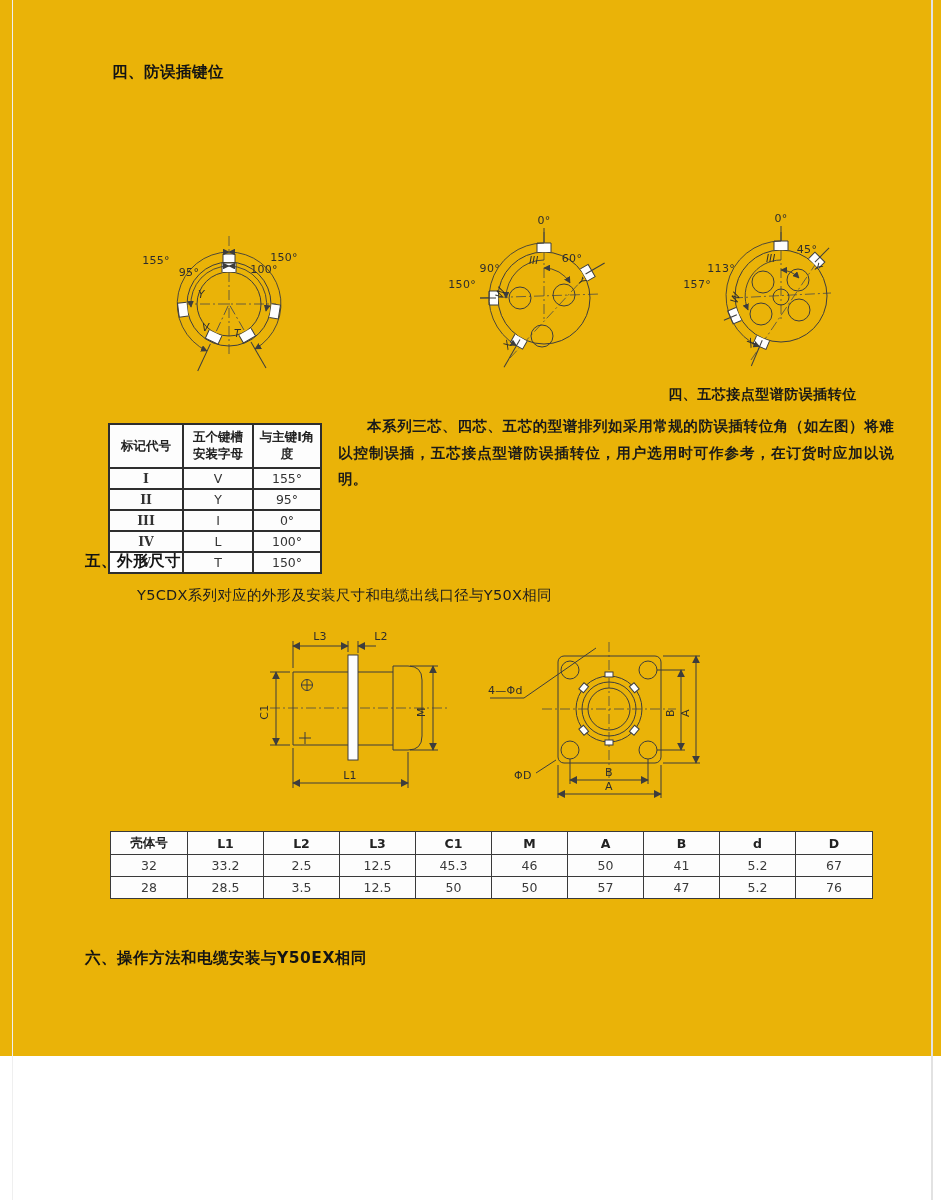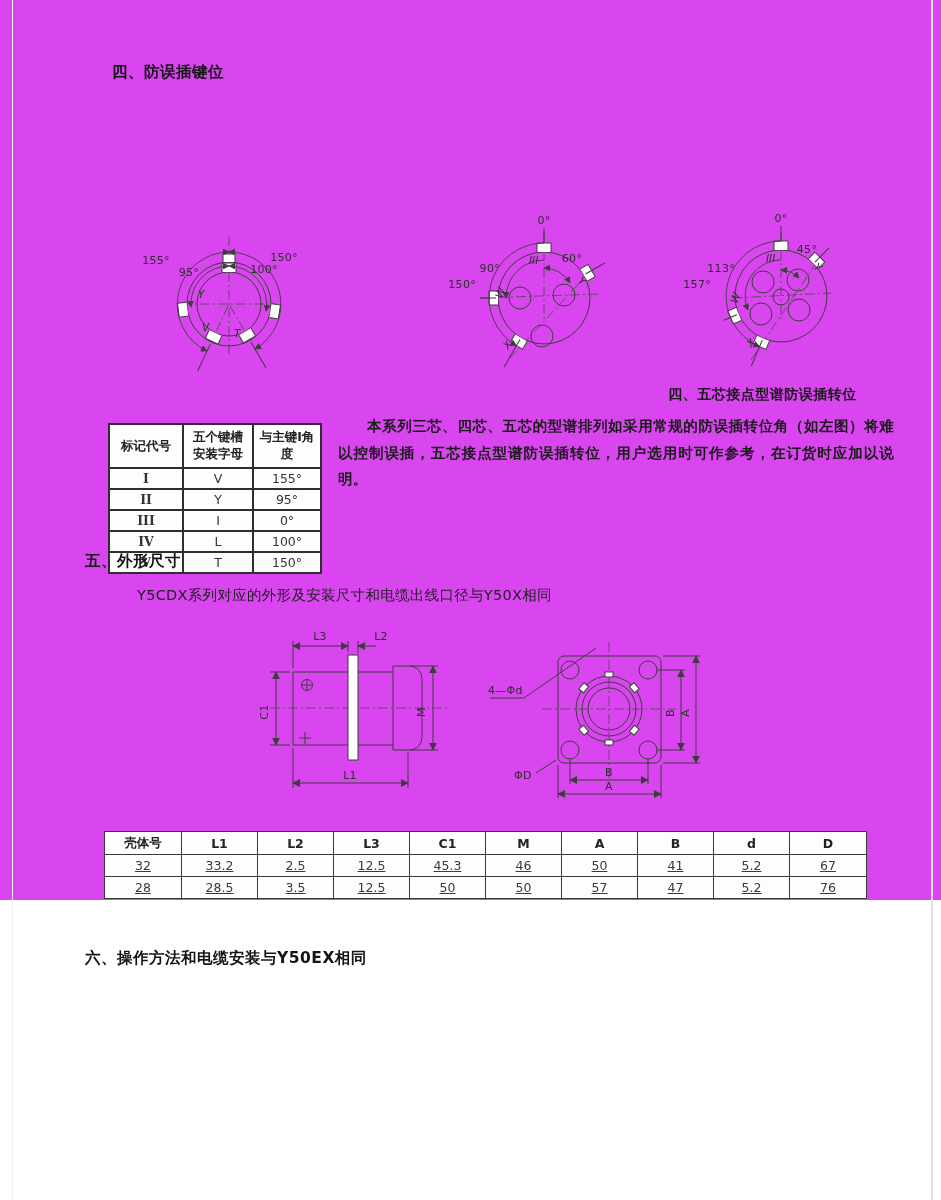--- a/index.html
+++ b/index.html
@@ -3,22 +3,22 @@
 <meta charset="utf-8">
 <style>
   * { margin:0; padding:0; box-sizing:border-box; }
   html,body { background:#ffffff; }
   body {
     width:941px; height:1200px;
     font-family:"DejaVu Sans","Liberation Sans",sans-serif;
     color:#1c1c1c; position:relative; overflow:hidden;
   }
   #page {
-    position:absolute; left:0; top:0; width:941px; height:900px;
-    background:#d946ef;
+    position:absolute; left:0; top:0; width:941px; height:1056px;
+    background:#eab308;
   }
   .edge-r { position:absolute; right:8px; top:0; width:2px; height:1200px; background:#e2e2e2; }
   .edge-l { position:absolute; left:12px; top:0; width:1px; height:1200px; background:#efefef; }
 
   .abs { position:absolute; }
   .sec-heading { font-size:15.5px; font-weight:bold; color:#141414; letter-spacing:.5px; }
   .body-text {
     font-size:14.5px; line-height:29px; color:#202020;
     text-align:justify; text-indent:2em; letter-spacing:.3px;
   }
@@ -31,24 +31,24 @@
 
   table { border-collapse:collapse; background:#fdfdfd; }
 
   .key-table { font-size:13px; color:#222; }
   .key-table th, .key-table td { border:2px solid #2e2e2e; text-align:center; vertical-align:middle; }
   .key-table th { font-weight:600; height:44px; line-height:1.35; padding:2px 3px; font-size:12.5px; }
   .key-table td { height:21px; font-size:12.5px; color:#333; }
   .key-table td.mark { font-weight:bold; font-family:"DejaVu Serif","Liberation Serif",serif; }
   .key-table col.c1 { width:74px; } .key-table col.c2 { width:70px; } .key-table col.c3 { width:68px; }
 
-  .dim-table { font-size:12.5px; color:#333; table-layout:fixed; width:762px; }
+  .dim-table { font-size:12.5px; color:#333; table-layout:fixed; width:762px;margin-left:6px; }
   .dim-table th, .dim-table td { border:1.5px solid #3a3a3a; text-align:center; vertical-align:middle; }
   .dim-table th { height:23px; font-weight:600; color:#222; }
-  .dim-table td { height:22px; color:#3a3a3a;text-decoration:underline; }
+  .dim-table td { height:22px; color:#3a3a3a; }
 
   .page-num { font-size:14px; color:#222; text-align:center; letter-spacing:2px; }
 
   svg { overflow:visible; }
   .ln  { stroke:#3d3d3d; stroke-width:1; fill:none; }
   .lnf { stroke:#3d3d3d; stroke-width:1; fill:#fdfdfd; }
   .cl  { stroke:#4a4a4a; stroke-width:.8; fill:none; stroke-dasharray:10 3 2 3; }
   .arcln { stroke:#3d3d3d; stroke-width:.9; fill:none; }
   .dtext { font-size:11px; fill:#2d2d2d; letter-spacing:.3px; }
   .dletter { font-size:10.5px; fill:#2d2d2d; font-style:italic; }

